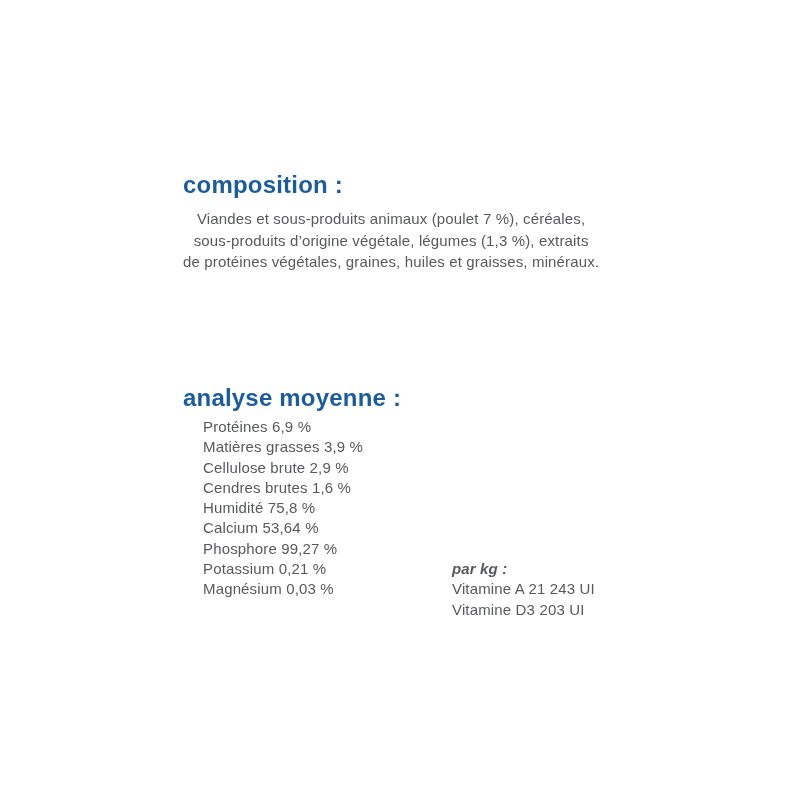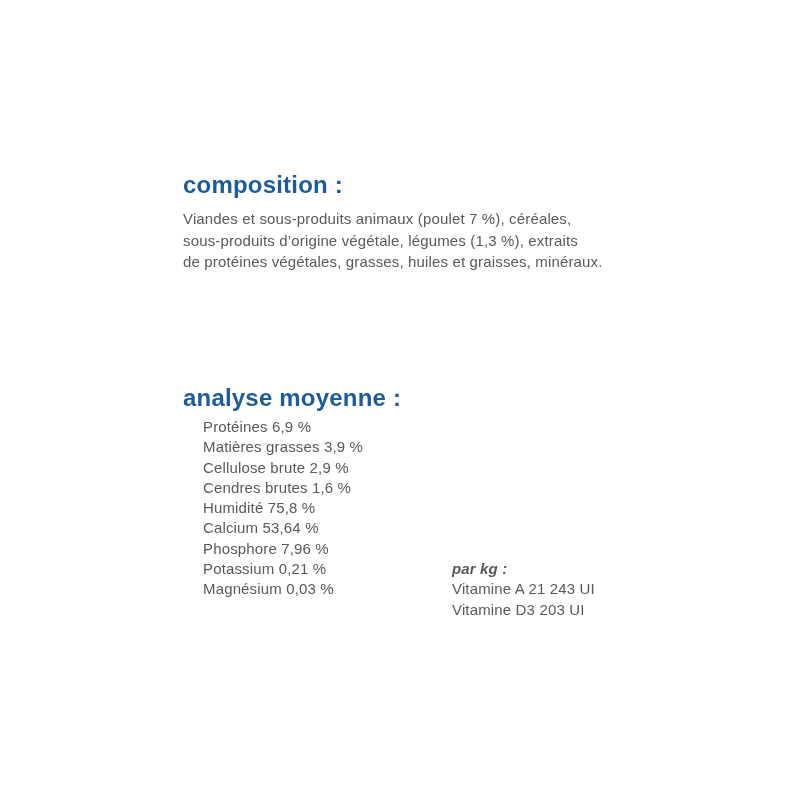--- a/index.html
+++ b/index.html
@@ -33,20 +33,21 @@
     color: #58595b;
     font-size: 15px;
     letter-spacing: 0.15px;
   }
   .line { white-space: nowrap; }
 
   #composition-text {
     left: 183px;
     top: 208px;
     line-height: 21.6px;
+    text-align: center;
   }
   #analysis-list {
     left: 183px;
     top: 417px;
     line-height: 20.3px;
     margin-left: 20px;
   }
   #per-kg-block {
     left: 452px;
     top: 559px;
@@ -57,33 +58,33 @@
 </head>
 <body>
 
 <div class="page">
 
   <h2 class="section-heading" id="composition-heading">composition :</h2>
 
   <div class="body-text" id="composition-text">
     <div class="line">Viandes et sous-produits animaux (poulet 7 %), céréales,</div>
     <div class="line">sous-produits d’origine végétale, légumes (1,3 %), extraits</div>
-    <div class="line">de protéines végétales, grasses, huiles et graisses, minéraux.</div>
+    <div class="line">de protéines végétales, graines, huiles et graisses, minéraux.</div>
   </div>
 
   <h2 class="section-heading" id="analysis-heading">analyse moyenne :</h2>
 
   <div class="body-text" id="analysis-list">
     <div class="line">Protéines 6,9 %</div>
     <div class="line">Matières grasses 3,9 %</div>
     <div class="line">Cellulose brute 2,9 %</div>
     <div class="line">Cendres brutes 1,6 %</div>
     <div class="line">Humidité 75,8 %</div>
     <div class="line">Calcium 53,64 %</div>
-    <div class="line">Phosphore 7,96 %</div>
+    <div class="line">Phosphore 99,27 %</div>
     <div class="line">Potassium 0,21 %</div>
     <div class="line">Magnésium 0,03 %</div>
   </div>
 
   <div class="body-text" id="per-kg-block">
     <div class="line bold">par kg :</div>
     <div class="line">Vitamine A 21 243 UI</div>
     <div class="line">Vitamine D3 203 UI</div>
   </div>
 

